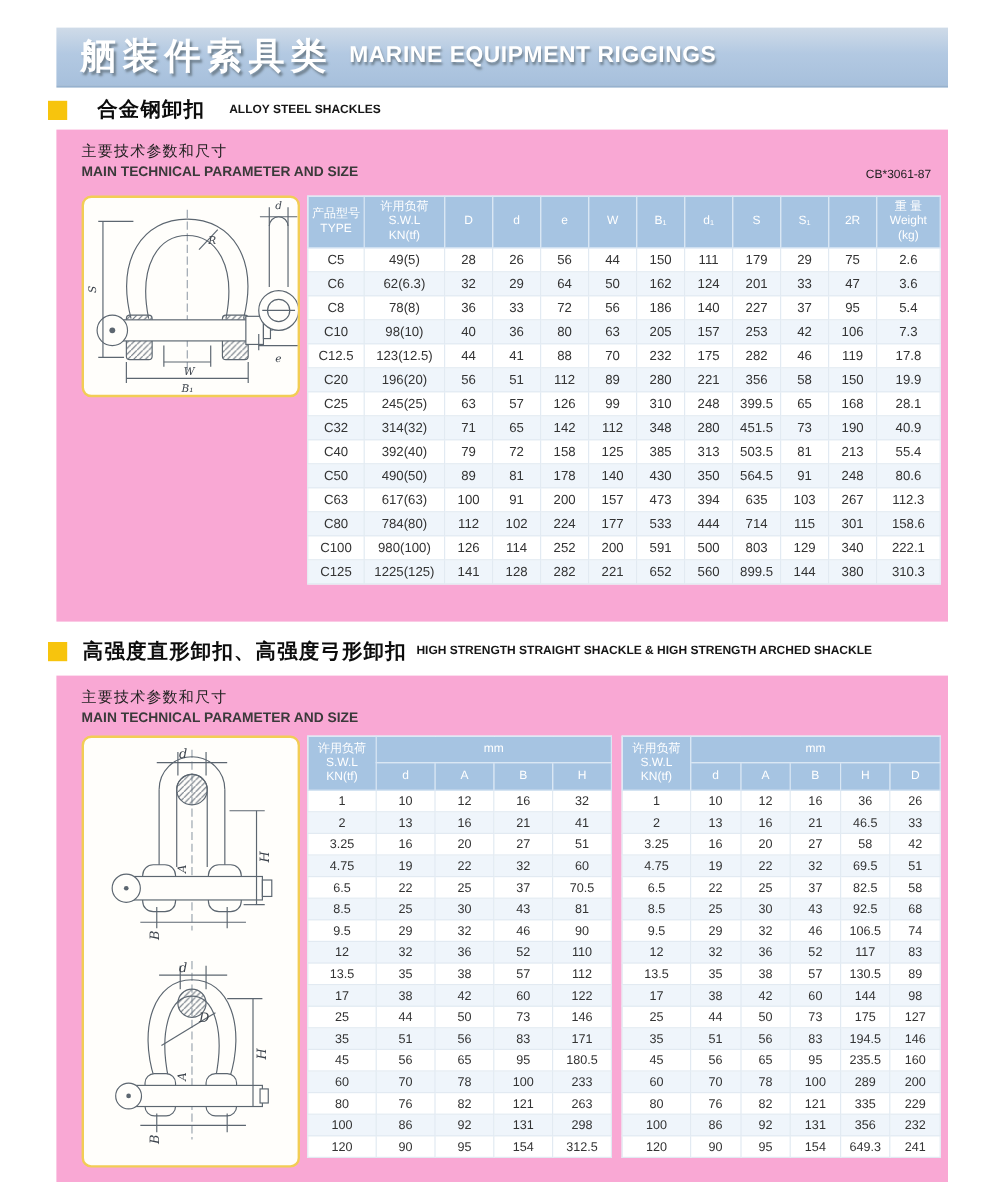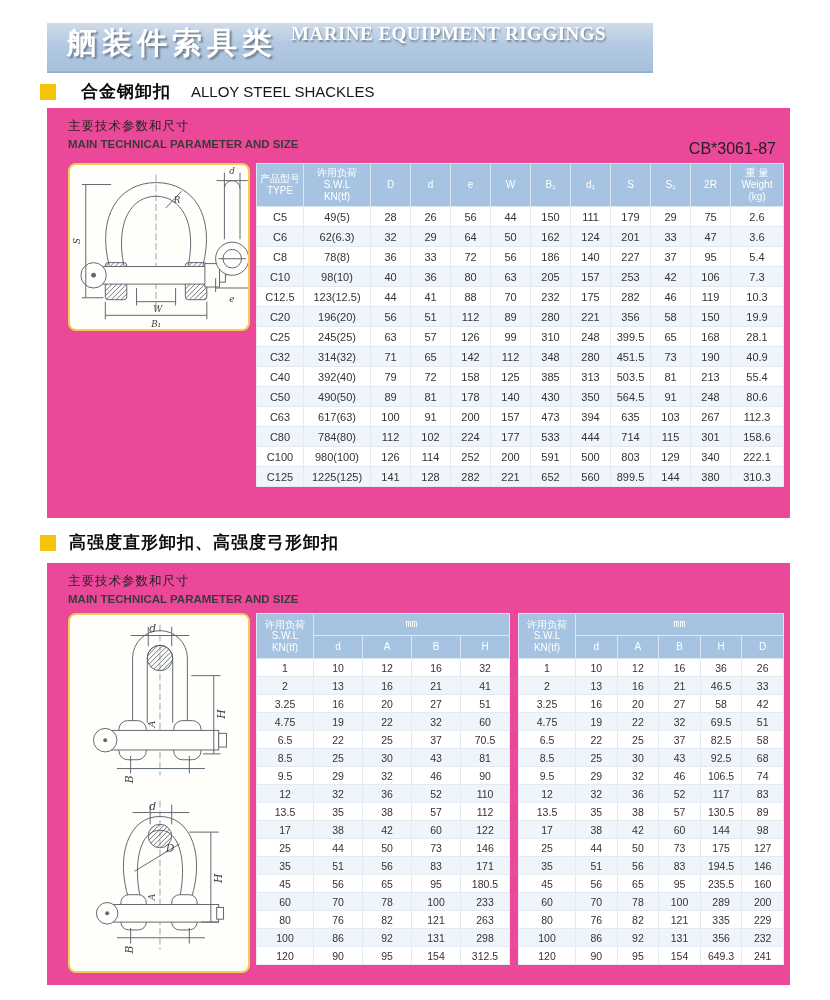--- a/index.html
+++ b/index.html
@@ -4,48 +4,48 @@
 <style>
   html,body{margin:0;padding:0;}
   body{
     width:830px;height:1000px;position:relative;overflow:hidden;
     background:#ffffff;
     font-family:"Liberation Sans","DejaVu Sans",sans-serif;
     color:#222;
   }
   
   .banner{
-    position:absolute;left:47px;top:23px;width:606px;height:50px;
+    position:absolute;left:47px;top:23px;width:743px;height:50px;
     background:linear-gradient(180deg,#cfdbe8 0%,#b3c9e2 45%,#a7c0dc 100%);
     border-bottom:2px solid #96b1ce;
-    display:flex;padding-left:20px;box-sizing:border-box;font-family:Liberation Serif, serif;
+    display:flex;align-items:center;padding-left:20px;box-sizing:border-box;
   }
   .banner-cn{
     font-size:30px;font-weight:bold;color:#fff;letter-spacing:5px;
     text-shadow:2px 2px 2px #70818f;white-space:nowrap;
   }
   .banner-en{
     font-size:19px;font-weight:bold;color:#fff;margin-left:14px;letter-spacing:.5px;
     text-shadow:1px 2px 2px #70818f;white-space:nowrap;
   }
   
   .sec-title{position:absolute;left:40px;display:flex;align-items:center;white-space:nowrap;}
   #sec1-title{top:80px;gap:12px;}
   #sec2-title{top:531px;}
   .bullet{width:16px;height:16px;margin-right:13px;flex:0 0 auto;}
   .sec-cn{font-size:17px;font-weight:bold;color:#0c0c0c;letter-spacing:1px;}
-  .sec-en{font-size:15px;font-weight:normal;color:#161616;margin-left:8px;}
+  .sec-en{font-size:10px;font-weight:bold;color:#161616;margin-left:8px;}
   
-  .panel{position:absolute;left:47px;width:743px;background:#ec4899;}
+  .panel{position:absolute;left:47px;width:743px;background:#f9a8d4;}
   #panel1{top:108px;height:410px;}
   #panel2{top:563px;height:422px;}
   .param{position:absolute;left:21px;top:10px;}
   .param-cn{font-size:12.5px;color:#222;letter-spacing:1px;}
   .param-en{font-size:11.5px;color:#3a3a3a;margin-top:3px;font-weight:bold;}
-  .standard{position:absolute;right:14px;top:32px;font-size:16px;color:#222;}
+  .standard{position:absolute;right:14px;top:32px;font-size:10px;color:#222;}
   
   .diagram-box{
     position:absolute;background:#fffefb;border:2px solid #f2cd55;border-radius:8px;
     box-sizing:border-box;
   }
   #diagram1{left:21px;top:55px;width:182px;height:168px;}
   #diagram2{left:21px;top:50px;width:182px;height:360px;}
   .diagram-box svg{display:block;width:100%;height:100%;}
   svg text{font-family:"DejaVu Serif","Liberation Serif",serif;font-style:italic;fill:#3c434c;}
   
@@ -63,21 +63,21 @@
   #table1 th{height:42px;font-size:10px;line-height:1.2;white-space:pre-line;}
   #table1 th:nth-child(1){width:46px;}
   #table1 th:nth-child(2){width:66px;}
   #table1 th:nth-child(12){width:52px;}
   #table1 td{height:19px;}
   .grouped{font-size:10.5px;}
   #table2{left:209px;top:50px;width:254px;}
   #table3{left:471px;top:50px;width:266px;}
   .grouped th{font-size:10px;line-height:1.15;}
   .grouped th.swl{width:56px;white-space:pre-line;}
-  .grouped th.unit{height:21px;font-family:Liberation Mono, monospace;}
+  .grouped th.unit{height:21px;}
   .grouped tr.sub th{height:22px;}
   .grouped td{height:17px;}
 </style>
 </head>
 <body>
 
 <div class="banner">
   <span class="banner-cn">舾装件索具类</span>
   <span class="banner-en">MARINE EQUIPMENT RIGGINGS</span>
 </div>
@@ -238,21 +238,21 @@
           <td>123(12.5)</td>
           <td>44</td>
           <td>41</td>
           <td>88</td>
           <td>70</td>
           <td>232</td>
           <td>175</td>
           <td>282</td>
           <td>46</td>
           <td>119</td>
-          <td>10.3</td>
+          <td>17.8</td>
         </tr>
         <tr>
           <td>C20</td>
           <td>196(20)</td>
           <td>56</td>
           <td>51</td>
           <td>112</td>
           <td>89</td>
           <td>280</td>
           <td>221</td>
@@ -373,20 +373,21 @@
           <td>380</td>
           <td>310.3</td>
         </tr>
       </tbody>
     </table>
 </div>
 
 <div class="sec-title" id="sec2-title">
   <span class="bullet" style="background:#f7c40d"></span>
   <span class="sec-cn">高强度直形卸扣、高强度弓形卸扣</span>
+  <span class="sec-en">HIGH STRENGTH STRAIGHT SHACKLE &amp; HIGH STRENGTH ARCHED SHACKLE</span>
 </div>
 
 <div class="panel" id="panel2">
   <div class="param">
     <div class="param-cn">主要技术参数和尺寸</div>
     <div class="param-en">MAIN TECHNICAL PARAMETER AND SIZE</div>
   </div>
 
   <div class="diagram-box" id="diagram2">
     <svg viewBox="0 0 182 352">

